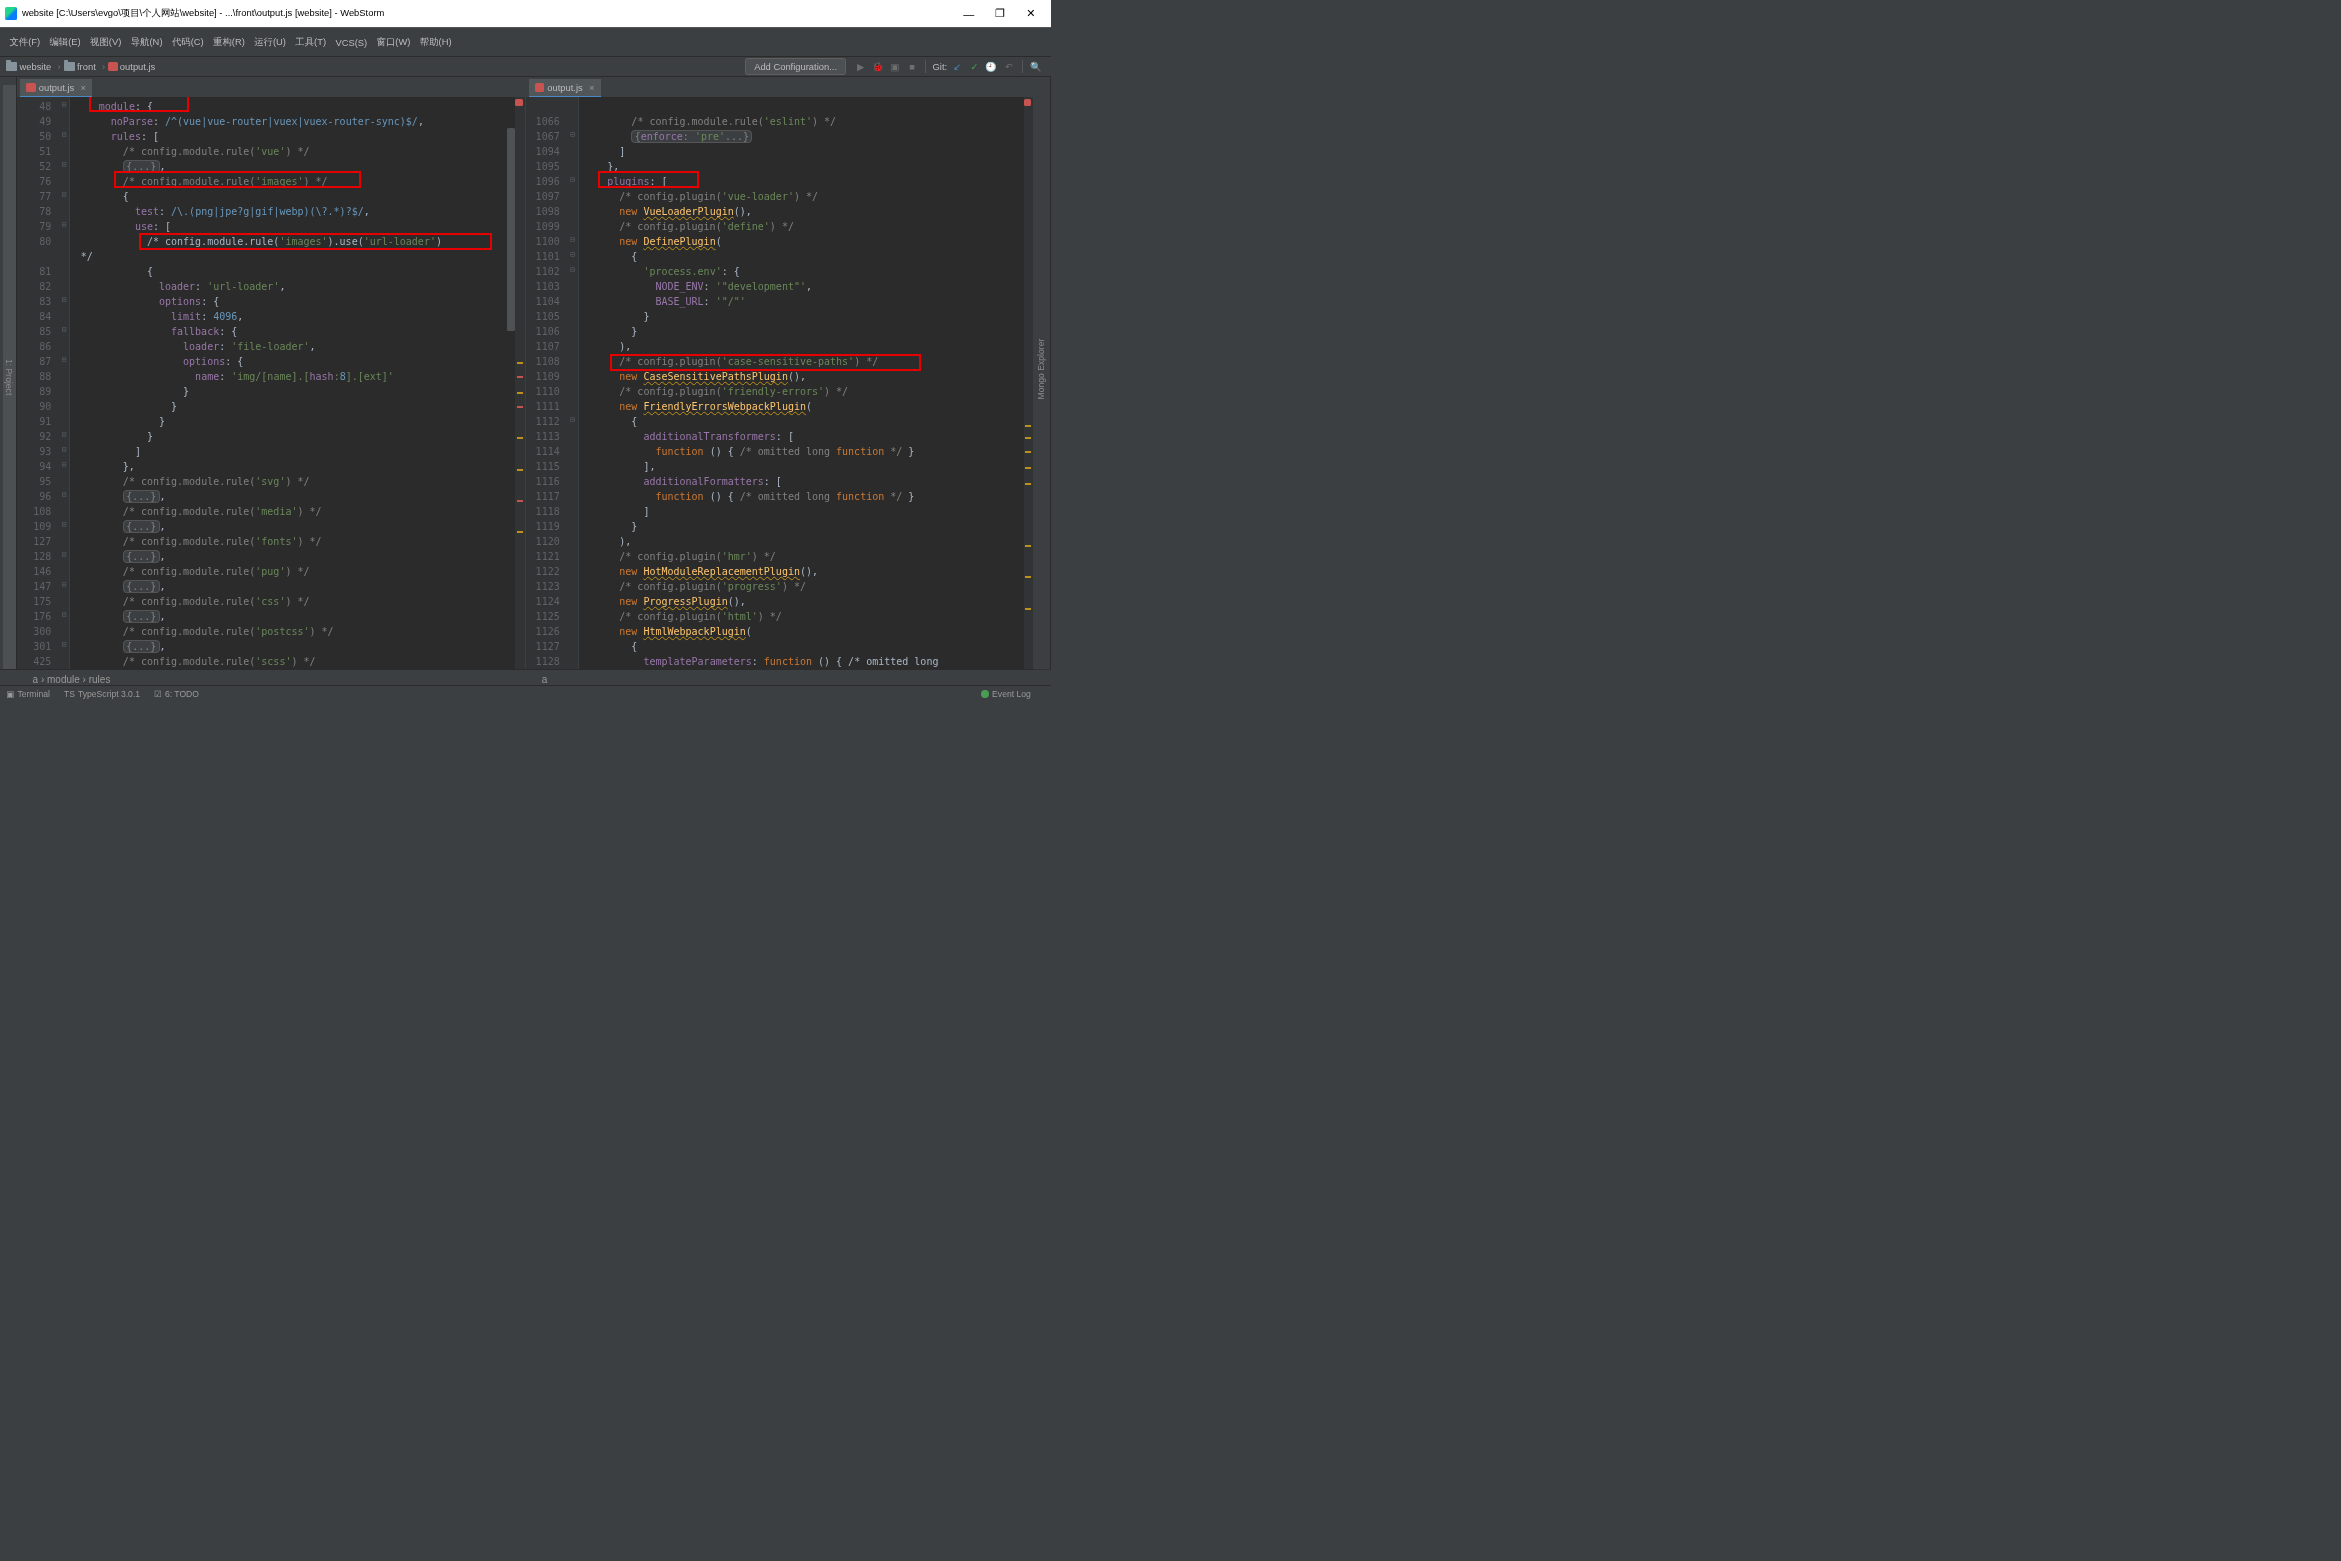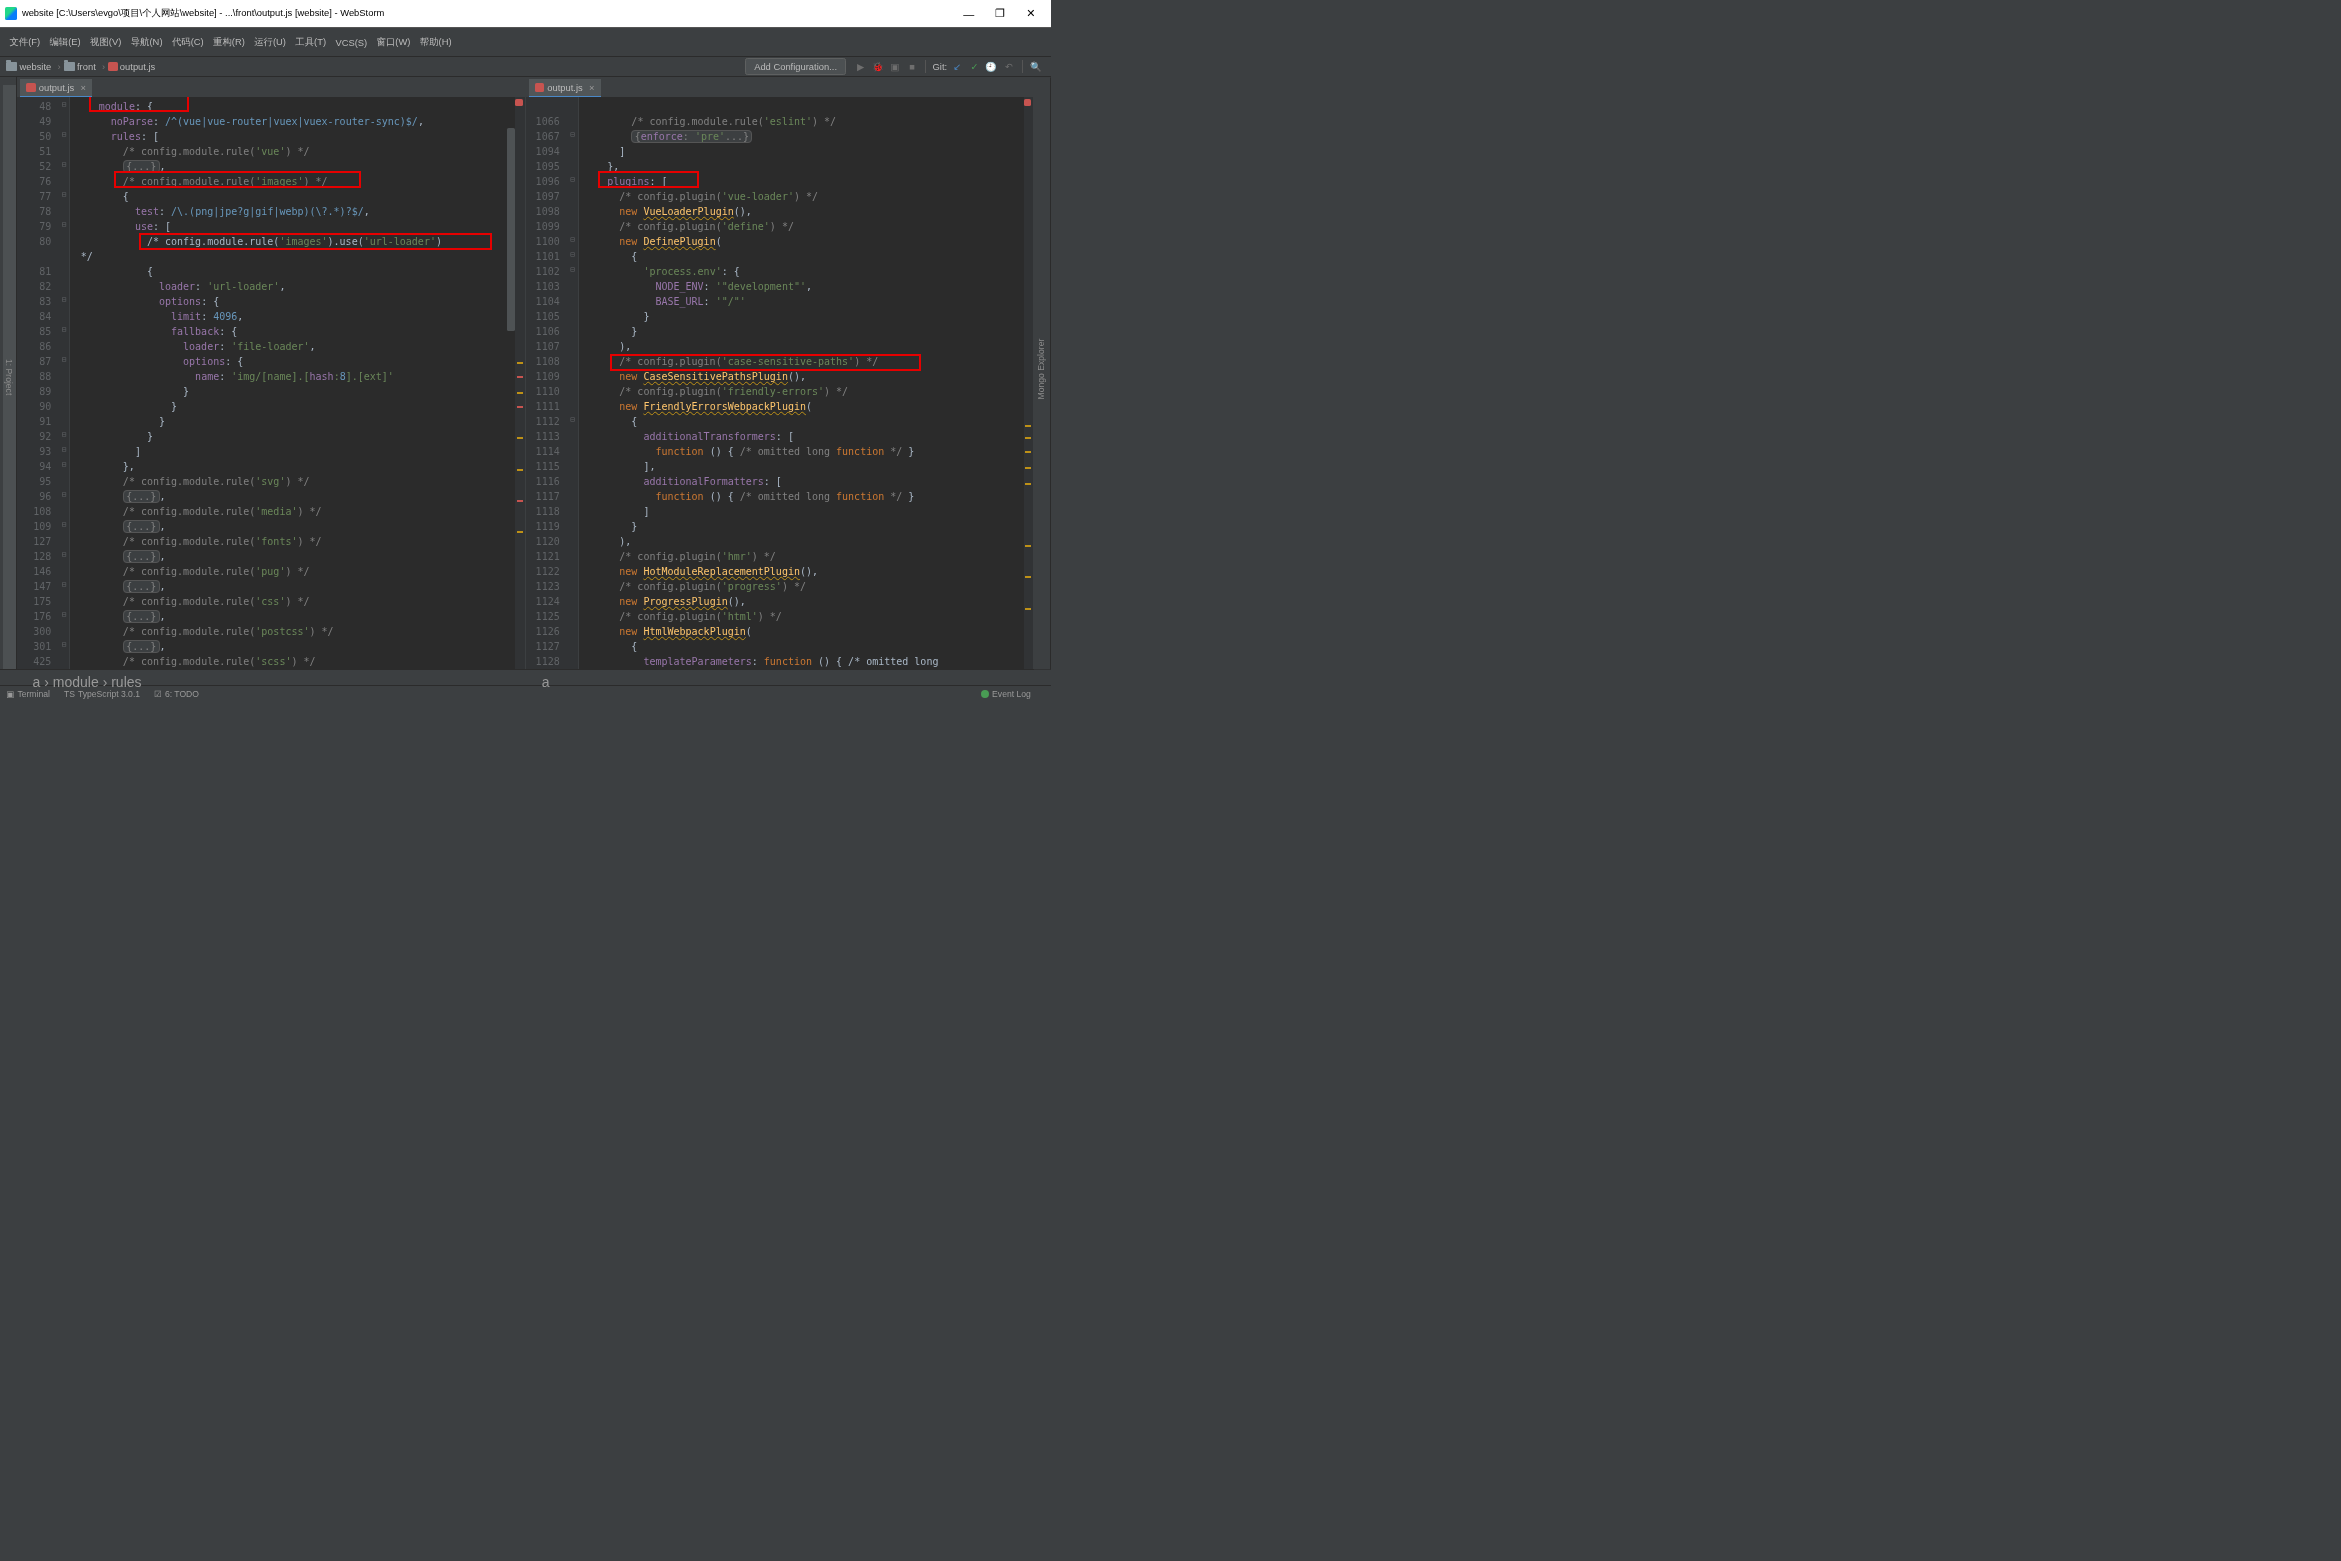--- a/index.html
+++ b/index.html
@@ -166,21 +166,21 @@
 .c-num { color: #6897bb; }
 .c-cmt { color: #808080; }
 .c-rgx { color: #6897bb; }
 .c-prop { color: #9876aa; }
 .c-fn { color: #ffc66d; }
 .c-fold { background:#3c3f41; border:0.8px solid #555; color:#808080; padding:0 2.3px; border-radius:4px;}
 .c-ul { text-decoration: underline wavy #be9117; text-decoration-skip-ink: none;}
 .breadcrumb-bottom {
   height: 15.6px;
   background: #3c3f41;
-  font-size: 14px;
+  font-size: 10px;
   color: #999;
   padding: 1.6px 7.8px;
   border-top: 0.8px solid #2b2b2b;
 }
 .splitter-bc { display:flex; }
 .splitter-bc > div { flex:1; padding: 1.6px 7.8px;}
 .tool-tabs {
   height: 17px;
   background: #3c3f41;
   display: flex;

